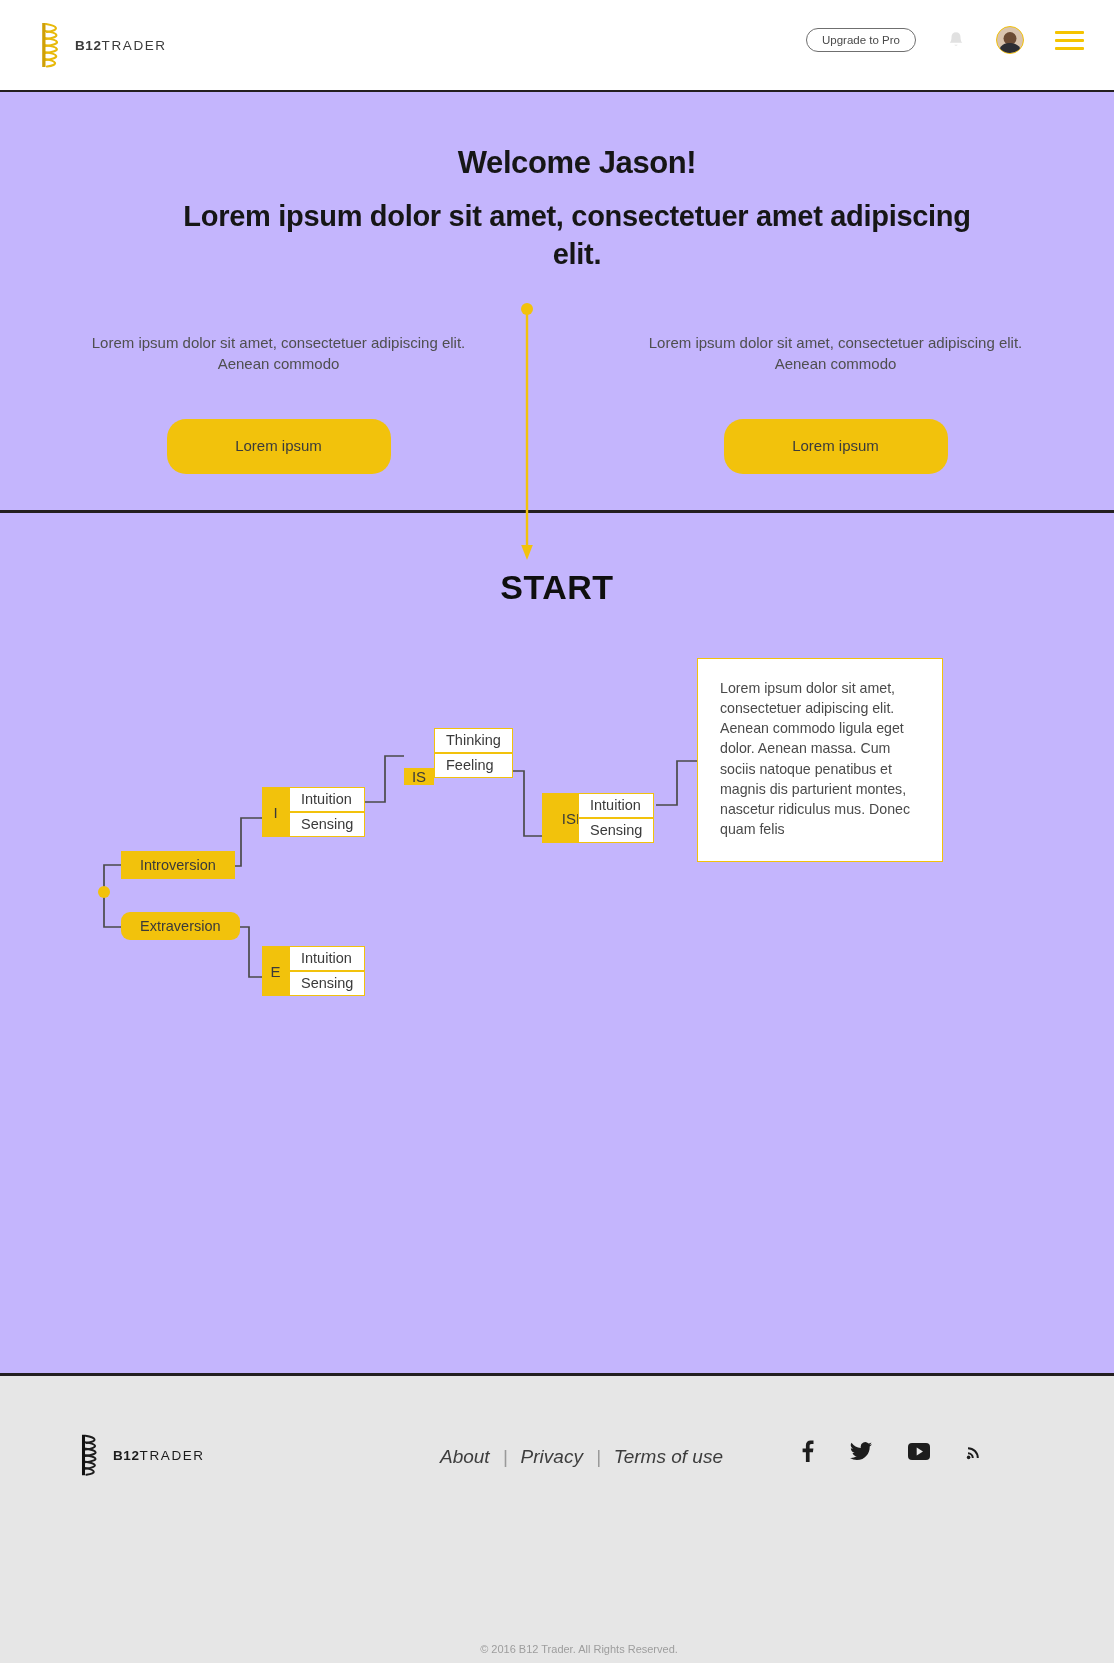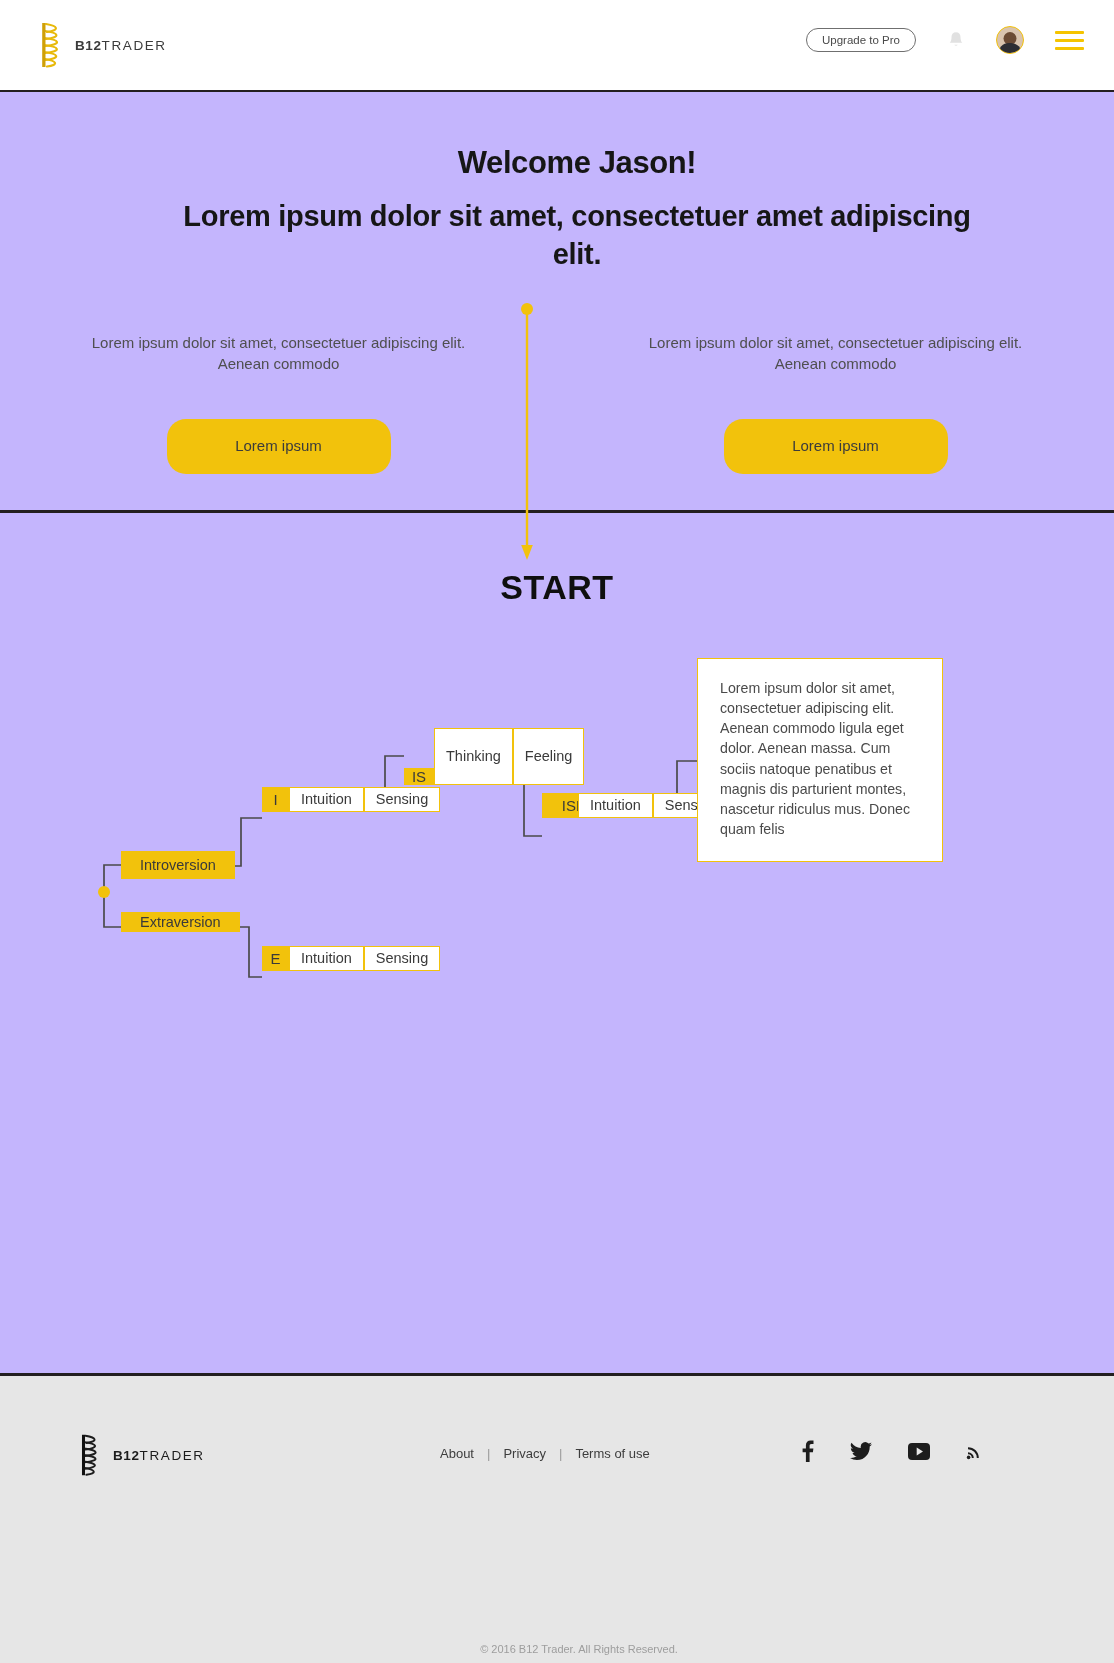--- a/index.html
+++ b/index.html
@@ -116,21 +116,21 @@
 
   .node {
     position: absolute; display: flex; align-items: stretch;
     font-size: 14.5px; color: #3a3a3a;
   }
   .chip {
     background: #f2c20c; color: #3a3a3a;
     display: flex; align-items: center; justify-content: center;
     padding: 0 19px; white-space: nowrap;
   }
-  .pair { display: flex; flex-direction: row; }
+  .pair { display: flex; flex-direction: column; }
   .opt {
     background: #fff; border: 1.4px solid #f2c20c;
     padding: 3px 11px 4px 11px; white-space: nowrap;
     display: flex; align-items: center;
   }
   .key {
     background: #f2c20c; width: 27px;
     display: flex; align-items: center; justify-content: center;
     font-size: 15px; color: #3a3a3a;
   }
@@ -160,21 +160,21 @@
     position: absolute; left: 78px; top: -22px;
     display: flex; align-items: center; gap: 9px;
   }
   .f-logo-text {
     font-size: 13.5px; letter-spacing: 1.6px; color: #1d1d1d;
   }
   .f-logo-text b { font-weight: 700; letter-spacing: .6px; }
   .f-nav {
     position: absolute; left: 440px; top: -8px;
     display: flex; align-items: center; gap: 13px;
-    font-size: 13px; color: #3d3d3d;
+    font-size: 19px; color: #3d3d3d; font-style: italic;
   }
   .f-nav a { color: #3d3d3d; text-decoration: none; cursor: pointer; }
   .f-sep { color: #9a9a9a; }
   .f-social {
     position: absolute; right: 130px; top: -14px;
     display: flex; align-items: center; gap: 36px;
   }
   .f-social span { display: block; cursor: pointer; }
   .copyright {
     position: absolute; bottom: 8px; left: 0; width: 1114px;
@@ -268,21 +268,21 @@
 
         <path d="M656 165 L677 165 L677 121 L697 121"></path>
       </g>
       <circle cx="104" cy="252" r="6" fill="#f2c20c"></circle>
     </svg>
 
     <div class="node" style="left:121px; top:211px;">
       <div class="chip" style="height:28px; min-width:99px;">Introversion</div>
     </div>
     <div class="node" style="left:121px; top:272px;">
-      <div class="chip" style="height:20px; min-width:99px;">Extraversion</div>
+      <div class="chip" style="height:28px; min-width:99px;border-radius:9px;">Extraversion</div>
     </div>
 
     <div class="node" style="left:262px; top:147px;">
       <div class="key">I</div>
       <div class="pair">
         <div class="opt">Intuition</div>
         <div class="opt">Sensing</div>
       </div>
     </div>
 

